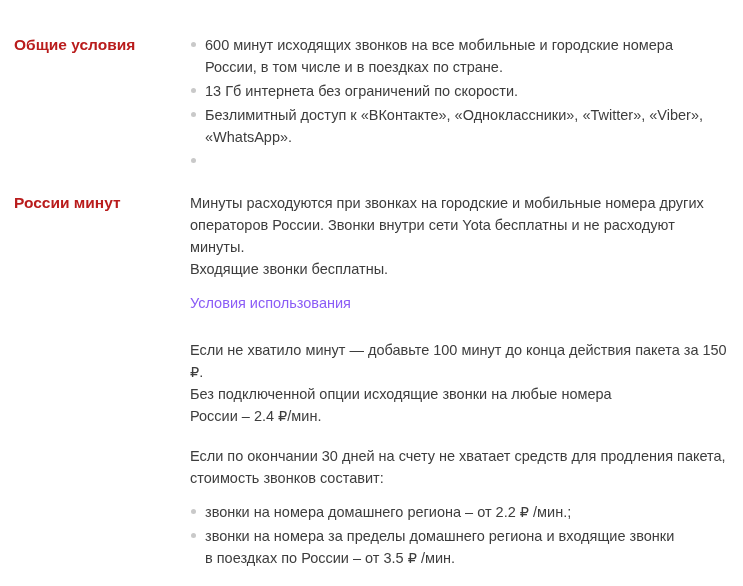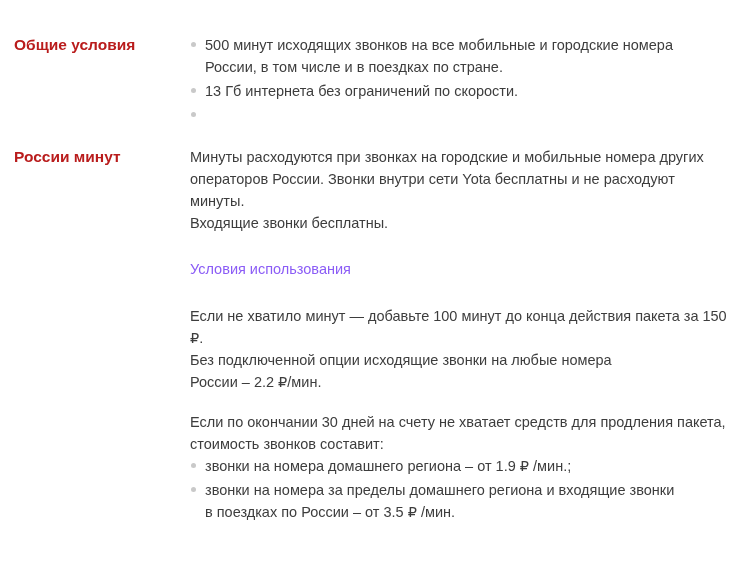--- a/index.html
+++ b/index.html
@@ -42,59 +42,61 @@
   }
   .dot {
     position: absolute;
     left: 1px;
     top: 8px;
     width: 5px;
     height: 5px;
     border-radius: 50%;
     background: #c9c9c9;
   }
-  .para { white-space: pre-line; margin-bottom: 24px; }
+  .para { white-space: pre-line; margin-bottom: 12px; }
   .para-tight { margin-bottom: 18px; }
-  .para-last { margin-bottom: 0; }
+  .para-last { margin-bottom: 12px; }
   .subheading {
     color: #8b5cf6;
     margin-bottom: 25px;
     white-space: pre-line;
   }
 </style>
 </head>
 <body>
 
 <div class="page">
 
   <section class="row row-general">
     <div class="label">Общие условия</div>
     <div class="content">
       <ul class="bullets">
-        <li><span class="dot"></span><span>500 минут исходящих звонков на все мобильные и городские номера
+        <li><span class="dot"></span><span>600 минут исходящих звонков на все мобильные и городские номера
 России, в том числе и в поездках по стране.</span></li>
         <li><span class="dot"></span><span>13 Гб интернета без ограничений по скорости.</span></li>
+        <li><span class="dot"></span><span>Безлимитный доступ к «ВКонтакте», «Одноклассники», «Twitter», «Viber»,
+«WhatsApp».</span></li>
         <li><span class="dot"></span></li>
       </ul>
     </div>
   </section>
 
   <section class="row">
     <div class="label">России минут</div>
     <div class="content">
       <p class="para">Минуты расходуются при звонках на городские и мобильные номера других
 операторов России. Звонки внутри сети Yota бесплатны и не расходуют минуты.
 Входящие звонки бесплатны.</p>
       <p class="subheading">Условия использования</p>
       <p class="para para-tight">Если не хватило минут — добавьте 100 минут до конца действия пакета за 150 ₽.
 Без подключенной опции исходящие звонки на любые номера
-России – 2.2 ₽/мин.</p>
+России – 2.4 ₽/мин.</p>
       <p class="para para-last">Если по окончании 30 дней на счету не хватает средств для продления пакета,
 стоимость звонков составит:</p>
       <ul class="bullets">
-        <li><span class="dot"></span><span>звонки на номера домашнего региона – от 1.9 ₽ /мин.;</span></li>
+        <li><span class="dot"></span><span>звонки на номера домашнего региона – от 2.2 ₽ /мин.;</span></li>
         <li><span class="dot"></span><span>звонки на номера за пределы домашнего региона и входящие звонки
 в поездках по России – от 3.5 ₽ /мин.</span></li>
       </ul>
     </div>
   </section>
 
 </div>
 
 </body></html>

